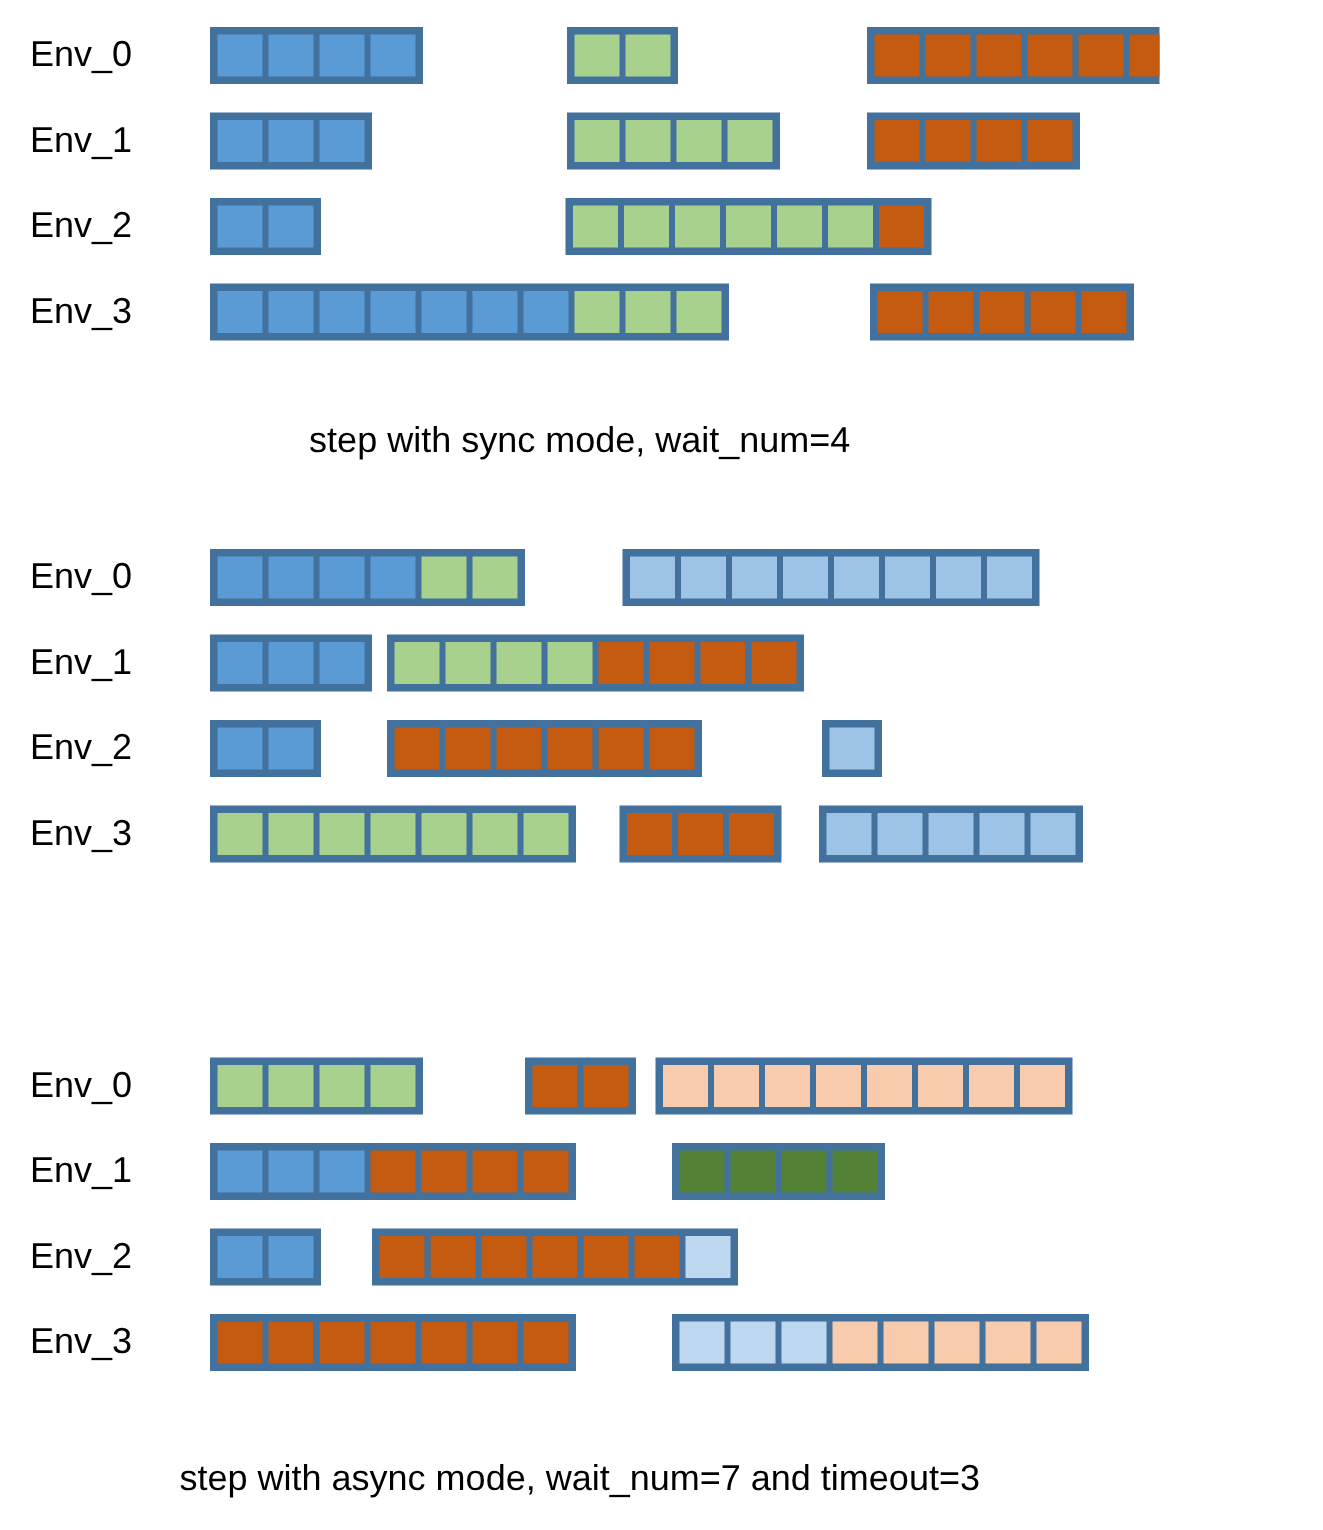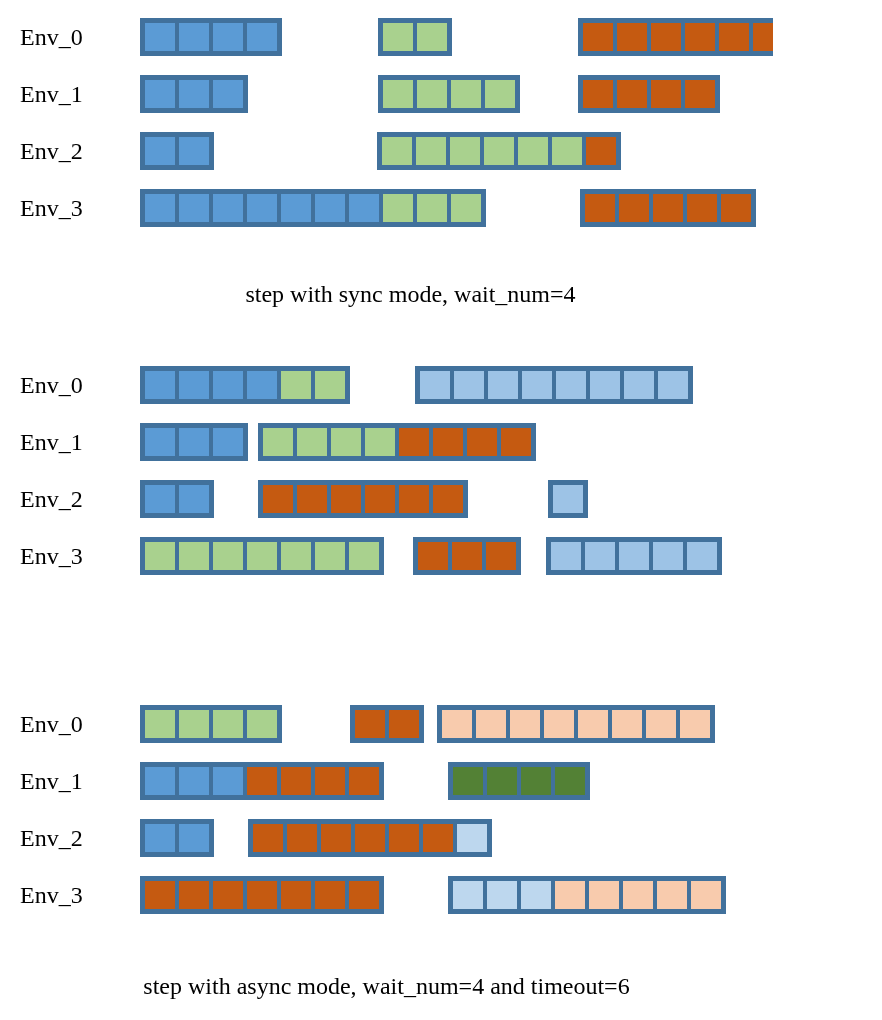--- a/index.html
+++ b/index.html
@@ -5,21 +5,21 @@
   html, body {
     margin: 0;
     padding: 0;
     background: #ffffff;
   }
   #diagram {
     position: relative;
     width: 773px;
     height: 1020px;
     background: #ffffff;
-    font-family: Liberation Serif, serif;
+    font-family: Liberation Sans, sans-serif;
     overflow: hidden;
   }
   .env-label {
     position: absolute;
     left: 20px;
     font-size: 24px;
     line-height: 28px;
     color: #000000;
     white-space: nowrap;
   }
@@ -118,21 +118,21 @@
       <div class="cell" style="background: rgb(169, 209, 142);"></div>
       <div class="cell" style="background: rgb(169, 209, 142);"></div>
     </div>
     <div class="bar" style="left: 580px; top: 189px; background: rgb(65, 113, 156);">
       <div class="cell" style="background: rgb(197, 90, 17);"></div>
       <div class="cell" style="background: rgb(197, 90, 17);"></div>
       <div class="cell" style="background: rgb(197, 90, 17);"></div>
       <div class="cell" style="background: rgb(197, 90, 17);"></div>
       <div class="cell" style="background: rgb(197, 90, 17);"></div>
     </div>
-    <div class="caption" style="top: 280px; padding-left: 24px;">step with sync mode, wait_num=4</div>
+    <div class="caption" style="top: 280px;">step with sync mode, wait_num=4</div>
     <div class="env-label" style="top: 371px;">Env_0</div>
     <div class="bar" style="left: 140px; top: 366px; background: rgb(65, 113, 156);">
       <div class="cell" style="background: rgb(91, 155, 213);"></div>
       <div class="cell" style="background: rgb(91, 155, 213);"></div>
       <div class="cell" style="background: rgb(91, 155, 213);"></div>
       <div class="cell" style="background: rgb(91, 155, 213);"></div>
       <div class="cell" style="background: rgb(169, 209, 142);"></div>
       <div class="cell" style="background: rgb(169, 209, 142);"></div>
     </div>
     <div class="bar" style="left: 415px; top: 366px; background: rgb(65, 113, 156);">
@@ -263,14 +263,14 @@
     <div class="bar" style="left: 448px; top: 876px; background: rgb(65, 113, 156);">
       <div class="cell" style="background: rgb(189, 215, 238);"></div>
       <div class="cell" style="background: rgb(189, 215, 238);"></div>
       <div class="cell" style="background: rgb(189, 215, 238);"></div>
       <div class="cell" style="background: rgb(248, 203, 173);"></div>
       <div class="cell" style="background: rgb(248, 203, 173);"></div>
       <div class="cell" style="background: rgb(248, 203, 173);"></div>
       <div class="cell" style="background: rgb(248, 203, 173);"></div>
       <div class="cell" style="background: rgb(248, 203, 173);"></div>
     </div>
-    <div class="caption" style="top: 972px;">step with async mode, wait_num=4 and timeout=6</div>
+    <div class="caption" style="top: 972px;">step with async mode, wait_num=7 and timeout=3</div>
   </div>
 
 </body></html>

